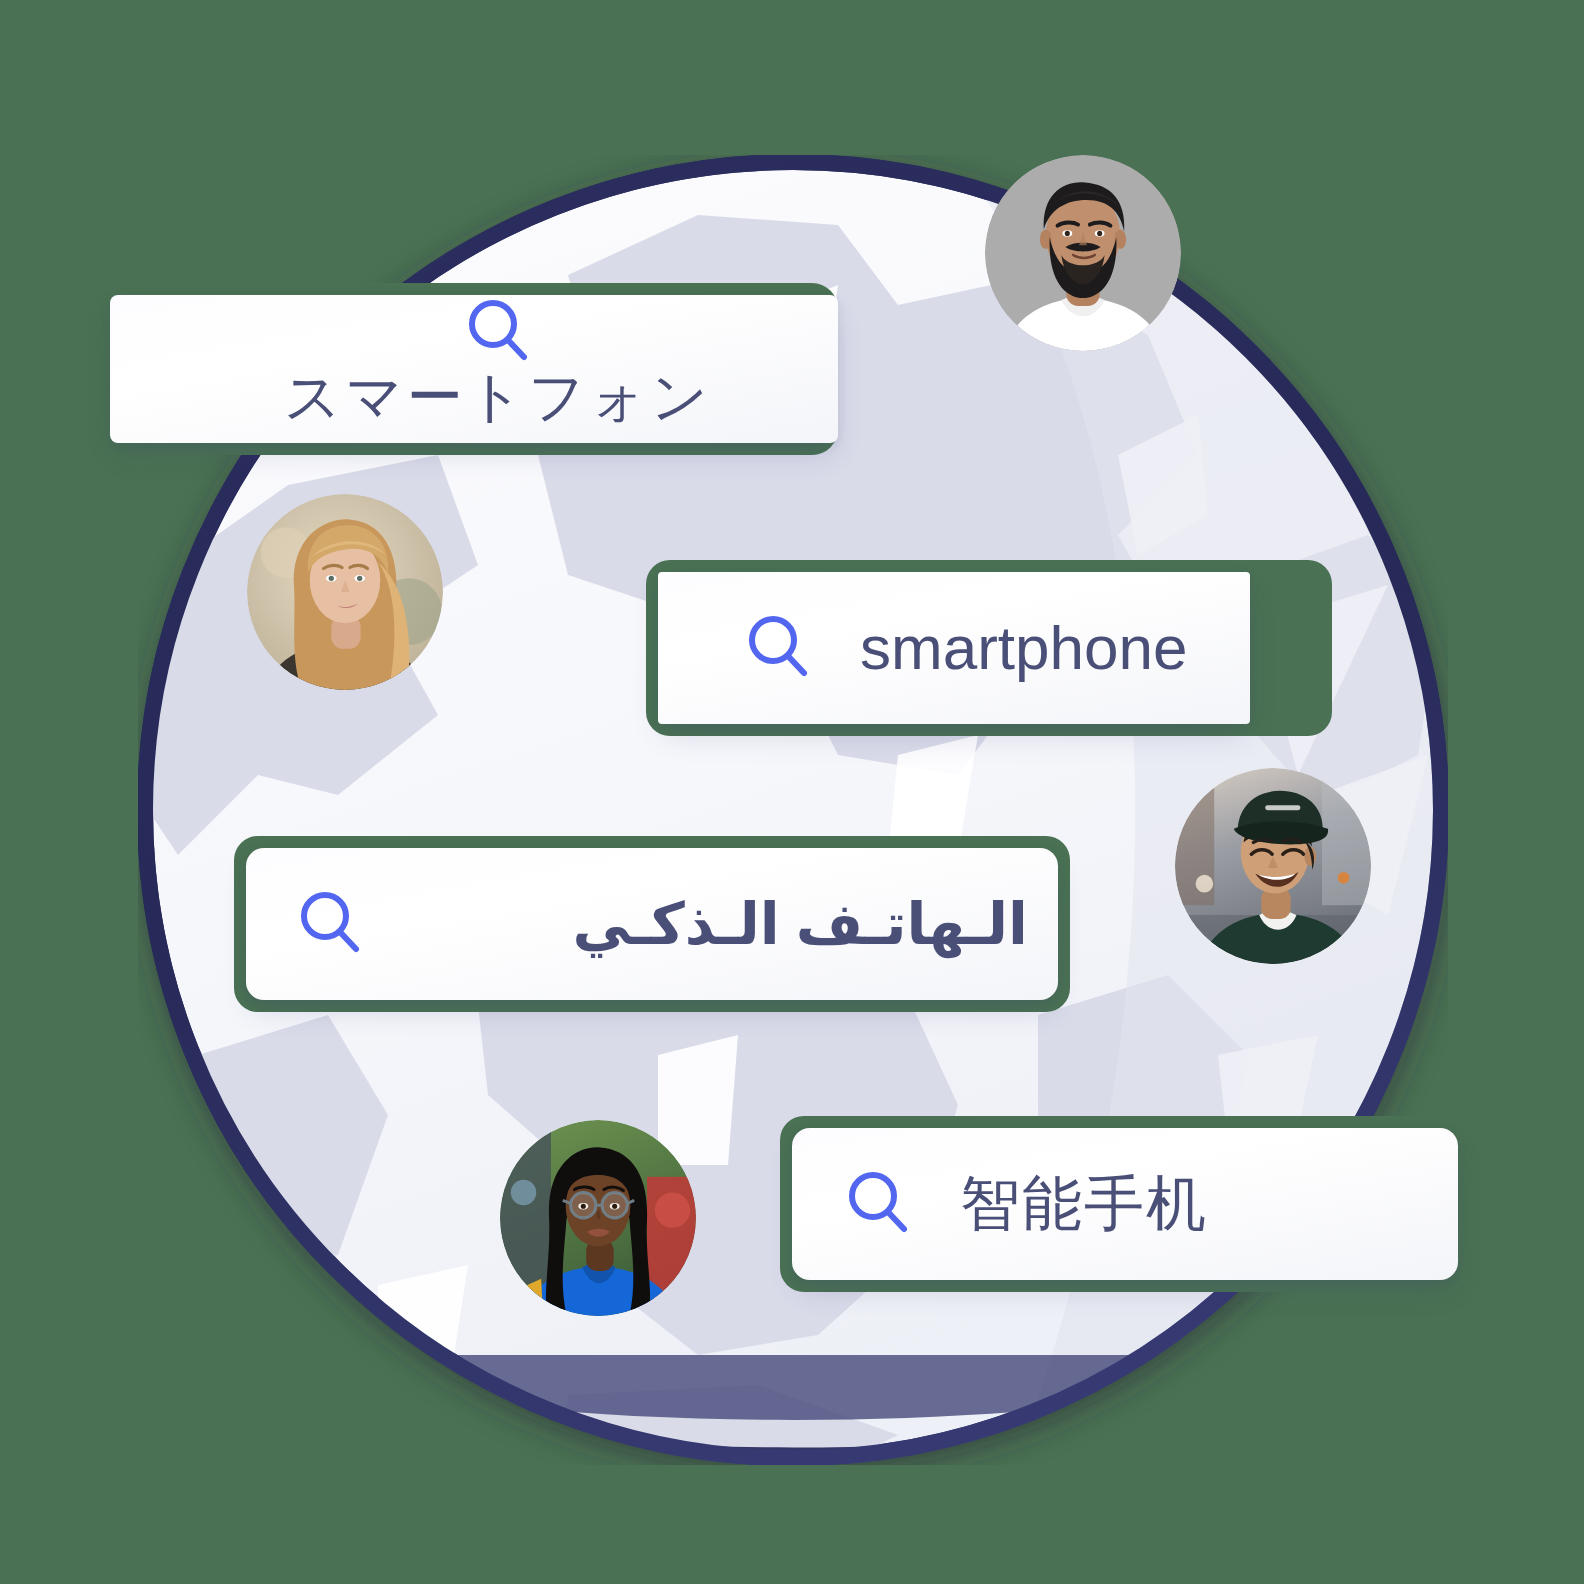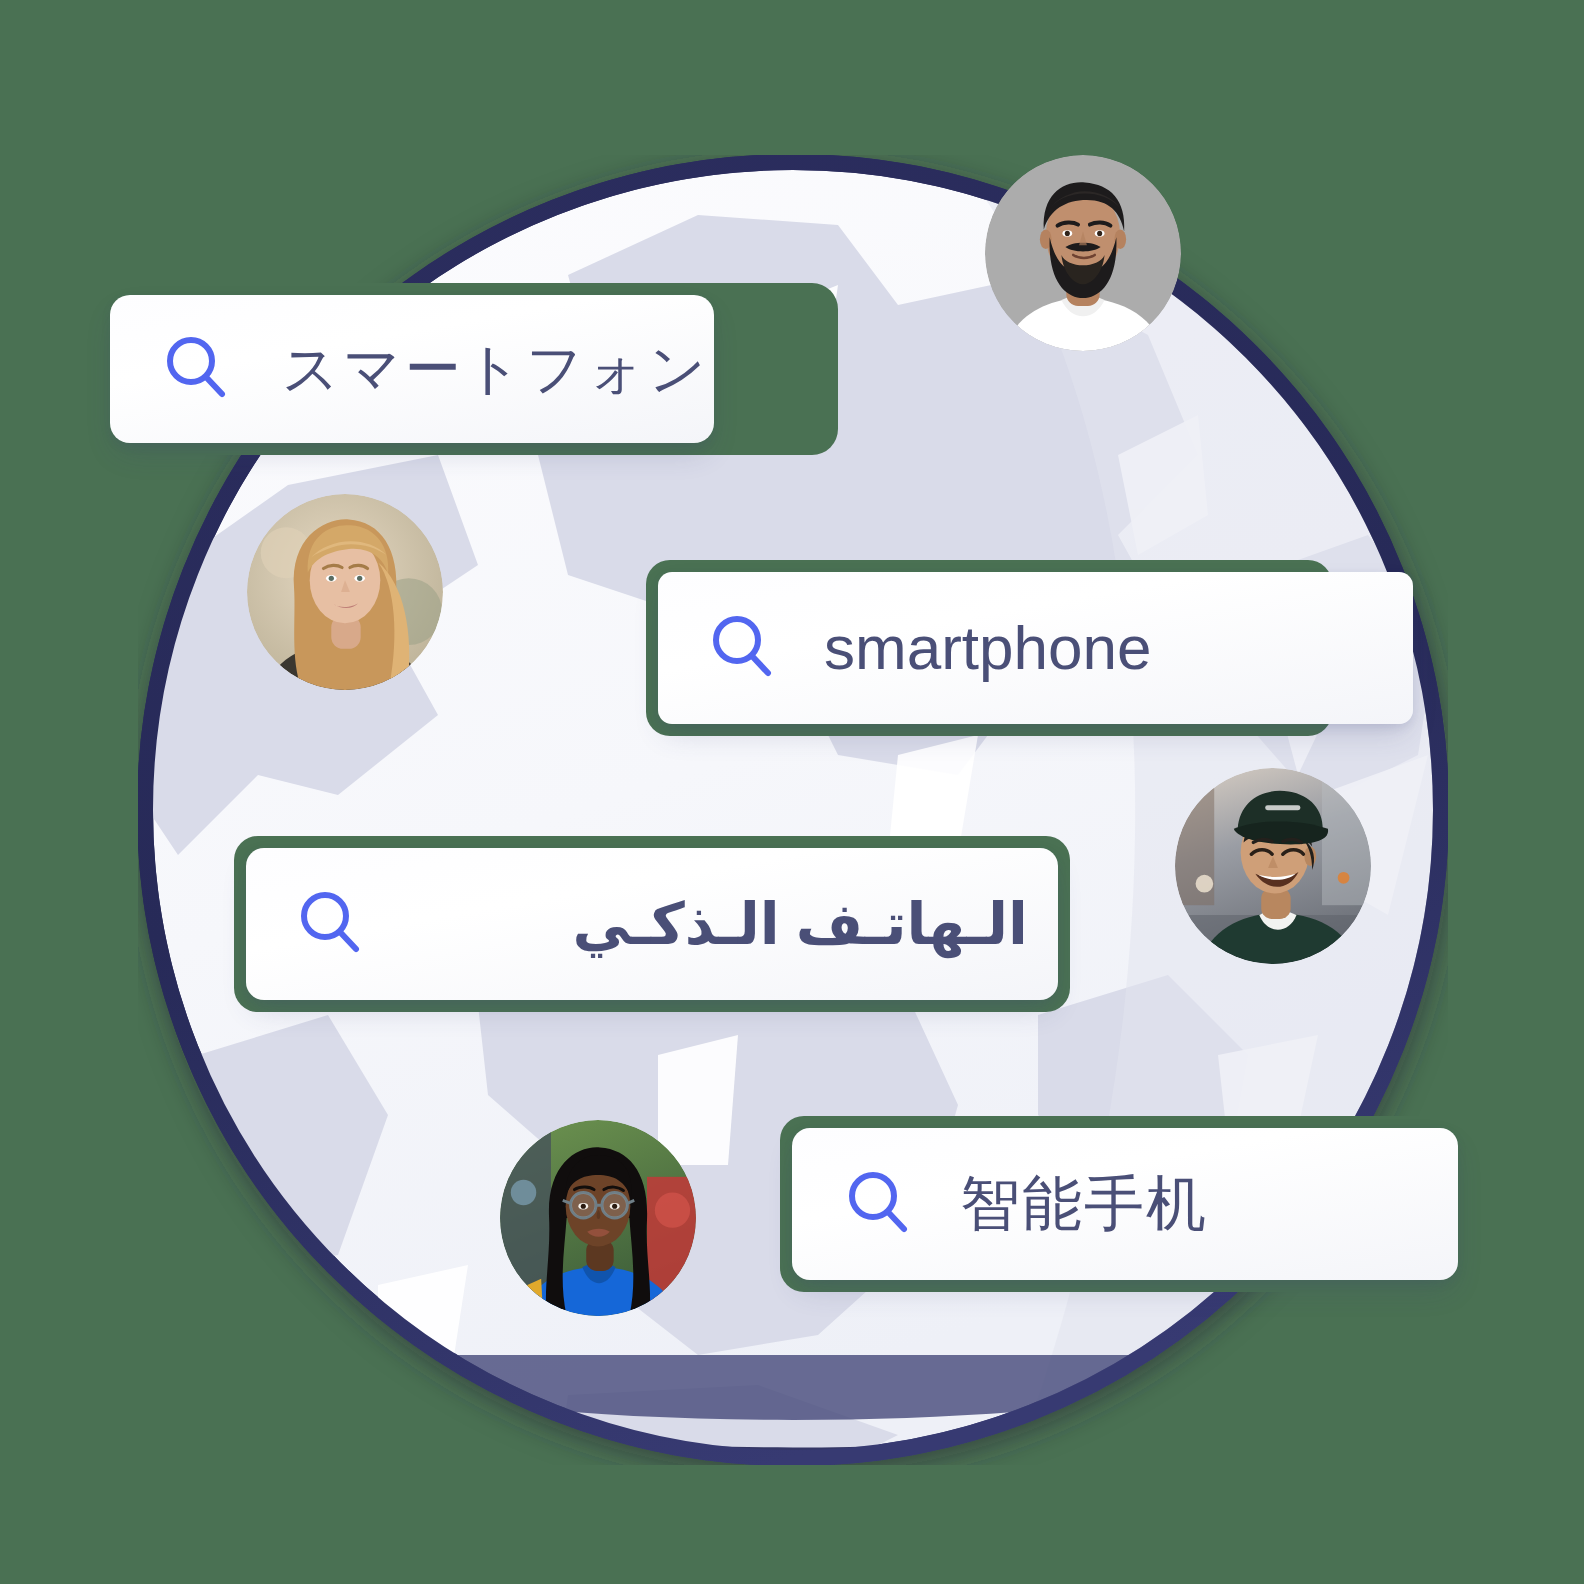--- a/index.html
+++ b/index.html
@@ -53,35 +53,37 @@
 
   .sb-text {
     color: #4a4f77;
     white-space: nowrap;
     line-height: 1;
   }
 
   
   #bar-jp {
     left: 110px;  top: 295px;
-    width: 604px; height: 148px;
-    border-radius: 20px;
+    width: 728px; height: 148px;
+    border-radius: 8px;
+    flex-direction: column;
   }
   #bar-jp .sb-icon { margin-left: 50px; }
   #bar-jp .sb-text {
     margin-left: 48px;
     font-size: 56px;
     letter-spacing: 4px;
   }
 
   
   #bar-en {
     left: 658px; top: 572px;
-    width: 755px; height: 152px;
-    border-radius: 14px;
+    width: 592px; height: 152px;
+    border-radius: 4px;
+    padding-left: 36px;
   }
   #bar-en .sb-icon { margin-left: 48px; }
   #bar-en .sb-text {
     margin-left: 44px;
     font-size: 62px;
     letter-spacing: 0px;
   }
 
   
   #bar-ar {

